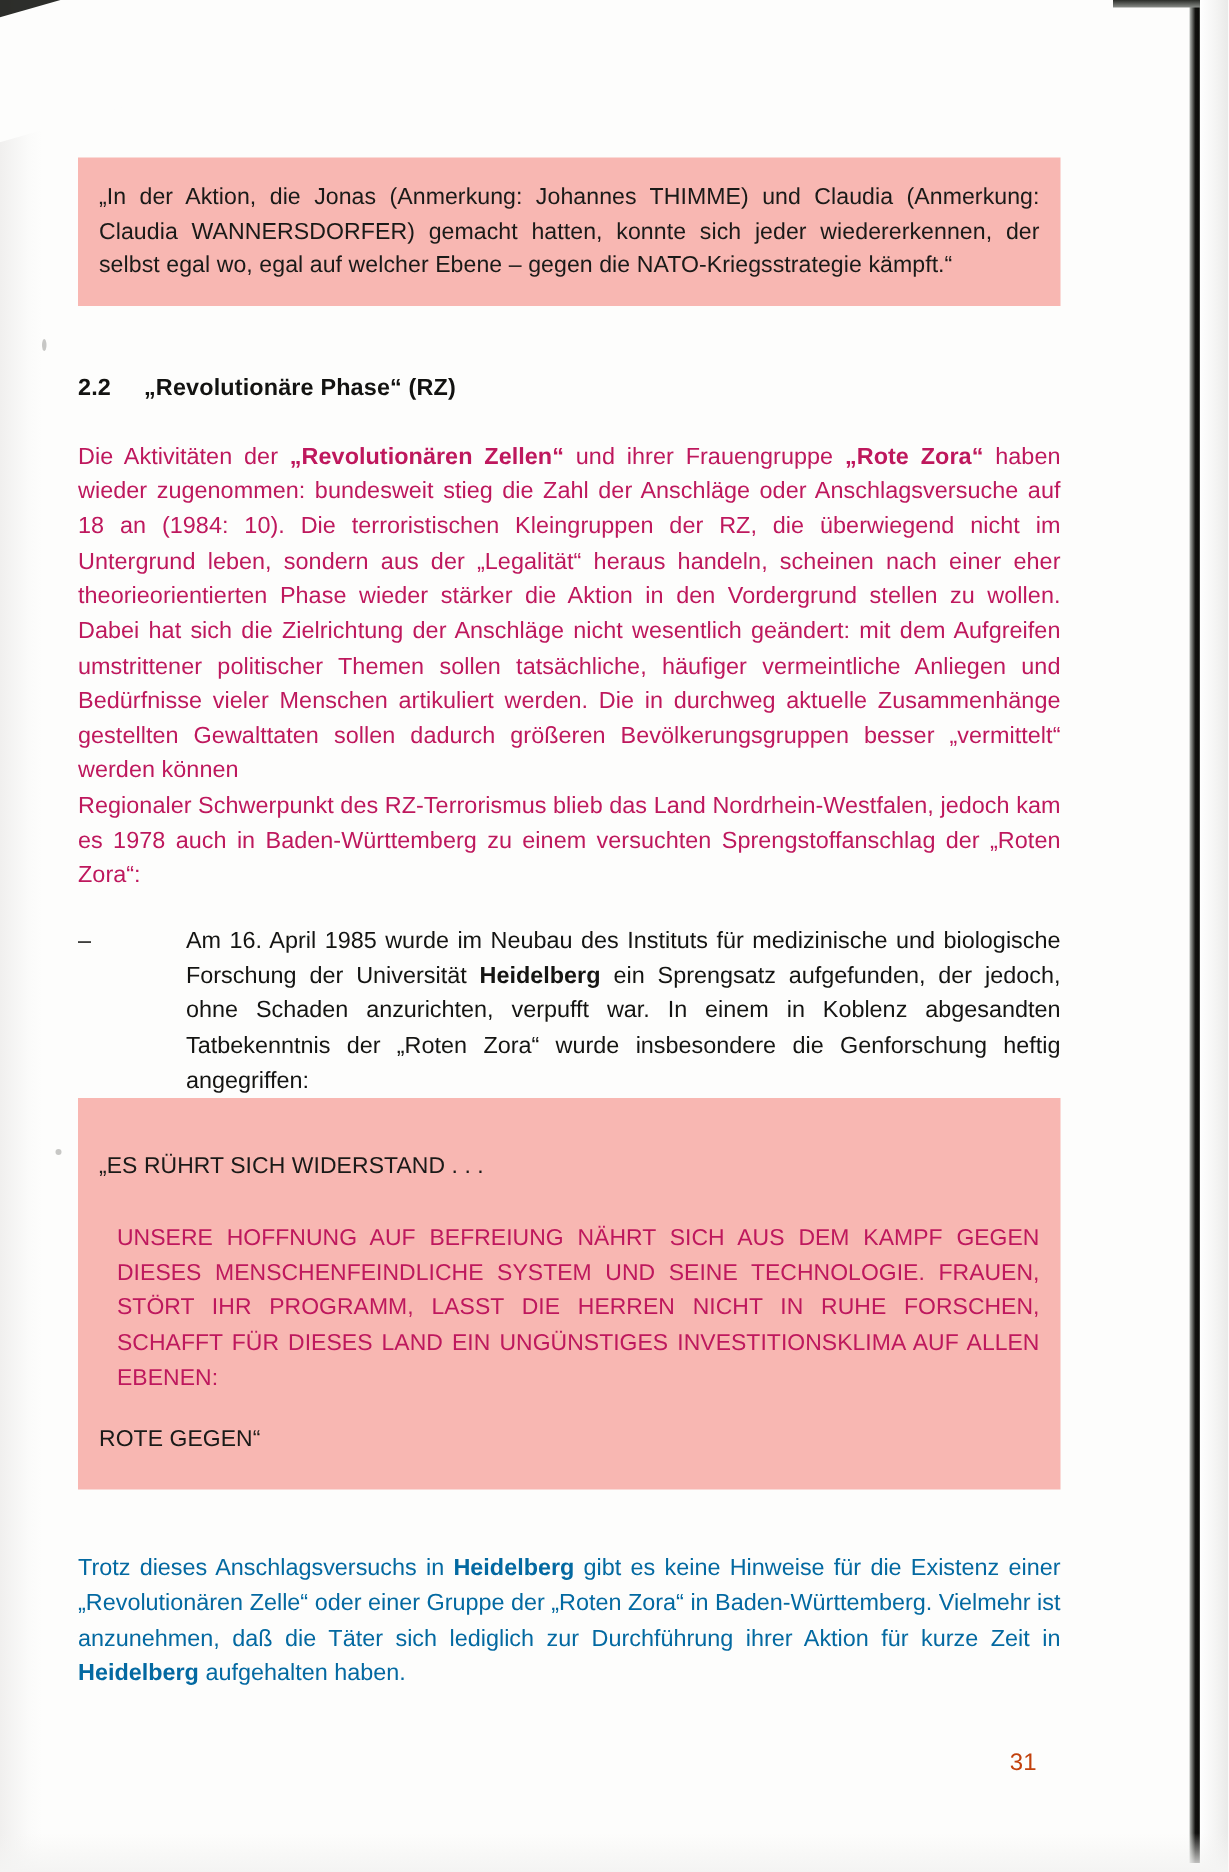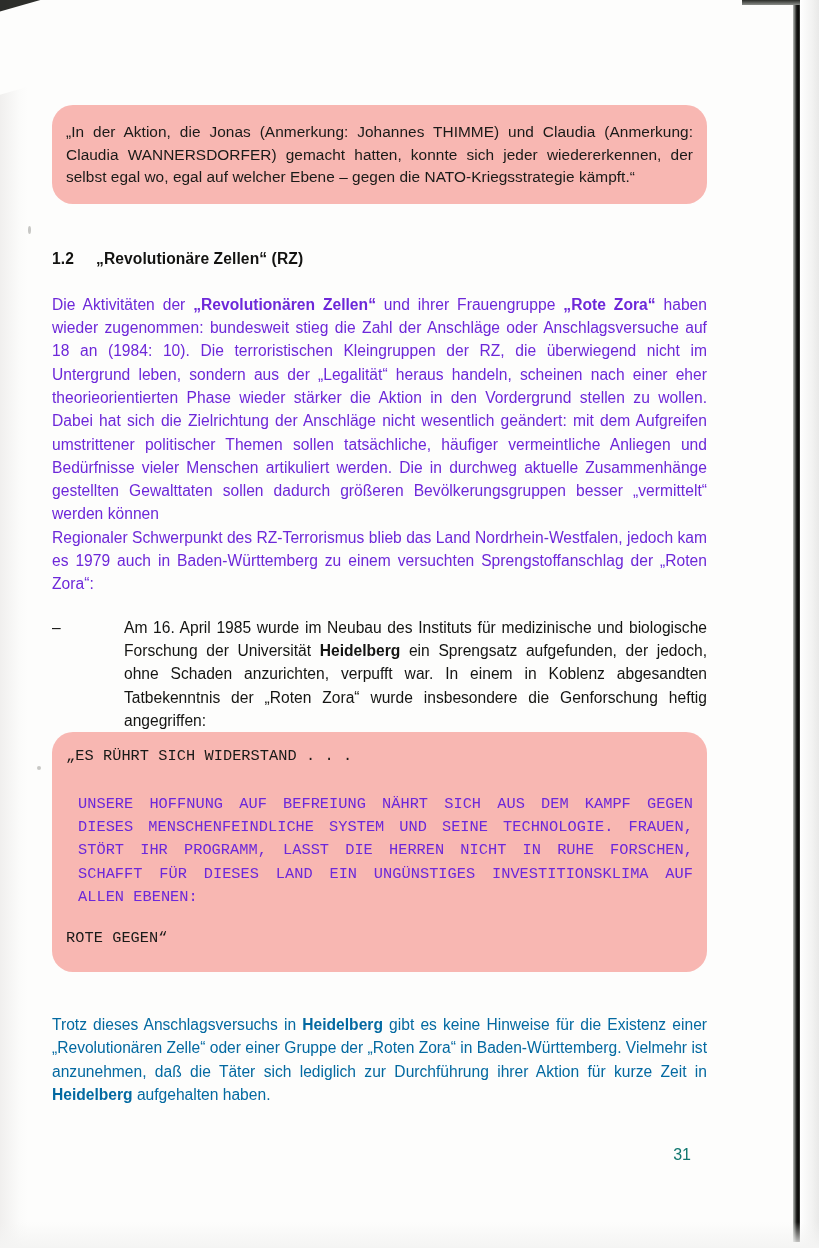--- a/index.html
+++ b/index.html
@@ -86,32 +86,30 @@
     left: 52px;
     top: 105px;
     width: 655px;
   }
 
   
   .quote-box {
     background: #f8b7b2;
     padding: 16px 14px 15px 14px;
     color: #1a1a18;
-    border-radius: 21px;
   }
   .quote-box p {
     margin: 0;
     font-size: 15.4px;
     line-height: 22.6px;
     text-align: justify;
     letter-spacing: 0.05px;
   }
   .quote-box.box2 {
-    padding: 13px 14px 22px 14px;
-    font-family: Liberation Mono, monospace;
+    padding: 34px 14px 22px 14px;
   }
   .quote-box.box2 p {
     font-size: 15.3px;
     line-height: 23.4px;
   }
   .quote-box.box2 p.sig {
     margin-top: 19px;
     text-align: left;
   }
   .quote-box.box2 p.last {
@@ -133,21 +131,21 @@
     color: #131311;
     letter-spacing: 0.1px;
   }
   h2.section .num { display: inline-block; width: 44px; }
 
   p.body {
     margin: 24px 0 0 0;
     font-size: 15.6px;
     line-height: 23.3px;
     text-align: justify;
-    color: #6d28d9;
+    color: #be185d;
     letter-spacing: 0.03px;
   }
   p.body.tight { margin-top: 0; }
   p.body b { font-weight: bold; }
 
   ul.dashlist {
     margin: 20px 0 0 0;
     padding: 0;
     list-style: none;
   }
@@ -172,21 +170,21 @@
     line-height: 23.3px;
     text-align: justify;
     color: #0369a1;
   }
 
   .page-number {
     margin: 40px 0 0 0;
     font-size: 16px;
     text-align: right;
     padding-right: 16px;
-    color: #0f766e;
+    color: #c2410c;
   }
 
   
   .speck {
     position: absolute;
     background: #9b9b97;
     border-radius: 50%;
     opacity: 0.55;
   }
 </style>
@@ -206,26 +204,26 @@
   <div class="speck" style="left:37px;top:766px;width:4px;height:4px;"></div>
   <div class="speck" style="left:648px;top:935px;width:6px;height:3px;"></div>
 
   <div class="content">
 
     <div class="quote-box box1">
       <p>„In der Aktion, die Jonas (Anmerkung: Johannes THIMME) und Claudia (Anmerkung: Claudia WANNERSDORFER) gemacht hatten, konnte sich jeder wiedererkennen, der selbst egal wo, egal auf welcher Ebene – gegen die NATO-Kriegsstrategie kämpft.“</p>
     </div>
 
     <h2 class="section">
-      <span class="num">1.2</span><span>„Revolutionäre Zellen“ (RZ)</span>
+      <span class="num">2.2</span><span>„Revolutionäre Phase“ (RZ)</span>
     </h2>
 
     <p class="body"><span>Die Aktivitäten der </span><b>„Revolutionären Zellen“</b><span> und ihrer Frauengruppe </span><b>„Rote Zora“</b><span> haben wieder zugenommen: bundesweit stieg die Zahl der Anschläge oder Anschlagsversuche auf 18 an (1984: 10). Die terroristischen Kleingruppen der RZ, die überwiegend nicht im Untergrund leben, sondern aus der „Legalität“ heraus handeln, scheinen nach einer eher theorieorientierten Phase wieder stärker die Aktion in den Vordergrund stellen zu wollen. Dabei hat sich die Zielrichtung der Anschläge nicht wesentlich geändert: mit dem Aufgreifen umstrittener politischer Themen sollen tatsächliche, häufiger vermeintliche Anliegen und Bedürfnisse vieler Menschen artikuliert werden. Die in durchweg aktuelle Zusammenhänge gestellten Gewalttaten sollen dadurch größeren Bevölkerungsgruppen besser „vermittelt“ werden können</span></p>
 
-    <p class="body tight">Regionaler Schwerpunkt des RZ-Terrorismus blieb das Land Nordrhein-Westfalen, jedoch kam es 1979 auch in Baden-Württemberg zu einem versuchten Sprengstoffanschlag der „Roten Zora“:</p>
+    <p class="body tight">Regionaler Schwerpunkt des RZ-Terrorismus blieb das Land Nordrhein-Westfalen, jedoch kam es 1978 auch in Baden-Württemberg zu einem versuchten Sprengstoffanschlag der „Roten Zora“:</p>
 
     <ul class="dashlist">
       <li>
         <span class="dash">–</span>
         <span class="txt"><span>Am 16. April 1985 wurde im Neubau des Instituts für medizinische und biologische Forschung der Universität </span><b>Heidelberg</b><span> ein Sprengsatz aufgefunden, der jedoch, ohne Schaden anzurichten, verpufft war. In einem in Koblenz abgesandten Tatbekenntnis der „Roten Zora“ wurde insbesondere die Genforschung heftig angegriffen:</span></span>
       </li>
     </ul>
 
     <div class="quote-box box2">
       <p class="line1">„ES RÜHRT SICH WIDERSTAND . . .</p>

